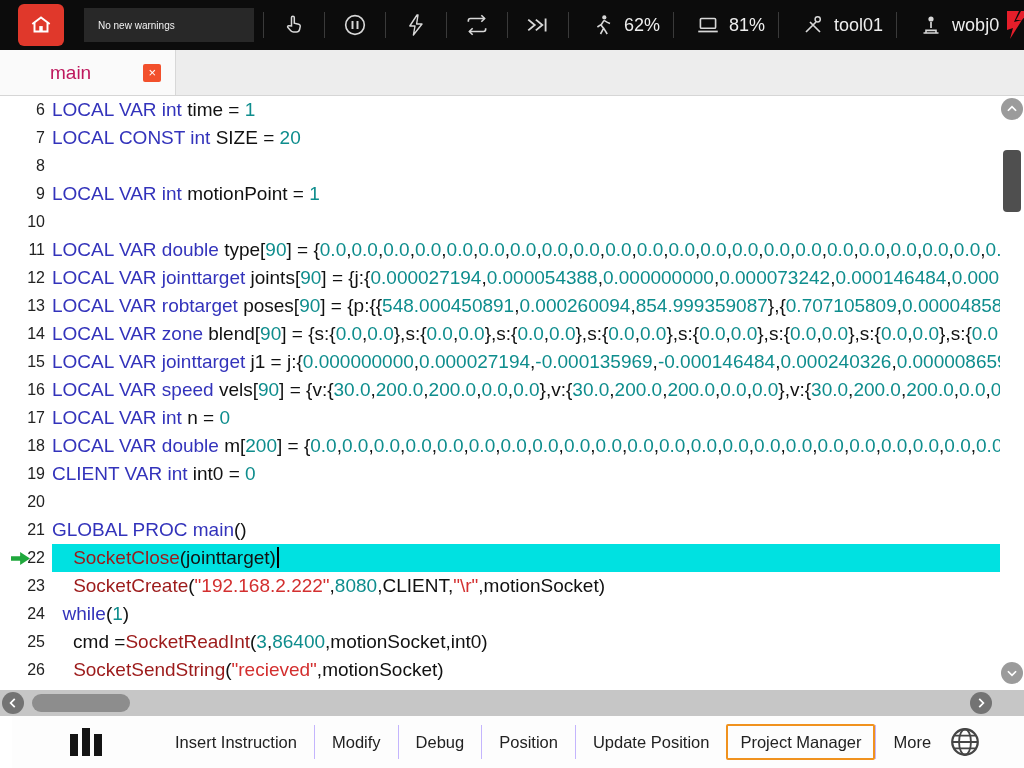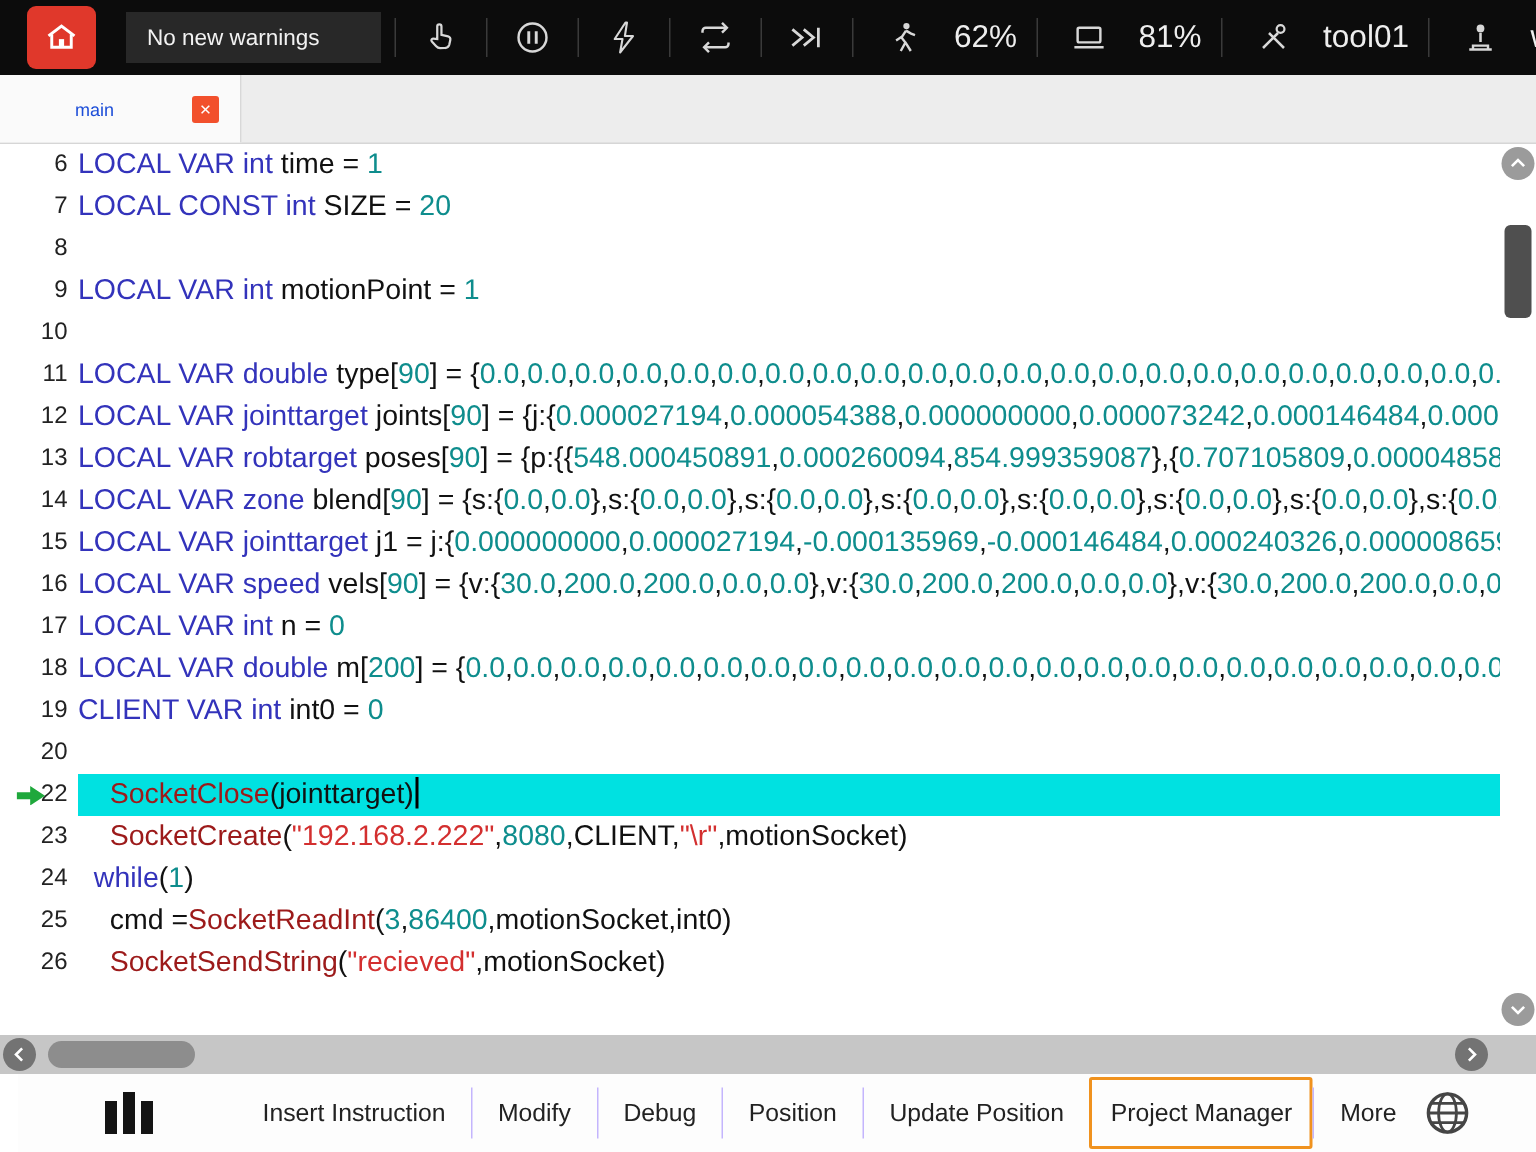--- a/index.html
+++ b/index.html
@@ -4,34 +4,34 @@
 <style>
   *{margin:0;padding:0;box-sizing:border-box}
   html,body{width:1024px;height:768px;overflow:hidden;background:#fff;
     font-family:"Liberation Sans",sans-serif;position:relative}
 
   
   .topbar{position:absolute;top:0;left:0;width:1024px;height:50px;background:#0c0c0c;
     display:flex;align-items:center;color:#ddd}
   .home-btn{width:46px;height:42px;background:var(--accent-red,#e0382b);border-radius:6px;
     margin:0 20px 0 18px;display:flex;align-items:center;justify-content:center;flex:none}
-  .warn-box{background:#282828;color:#f2f2f2;font-size:15px;height:34px;width:170px;
+  .warn-box{background:#282828;color:#f2f2f2;font-size:10px;height:34px;width:170px;
     display:flex;align-items:center;padding:0 14px;flex:none}
   .tb-div{width:1px;height:26px;background:#3a3a3a;margin:0 9px;flex:none}
   .tb-icon{width:26px;height:26px;margin:0 8px;flex:none;display:flex;align-items:center;justify-content:center}
   .tb-group{display:flex;align-items:center;margin:0 4px;flex:none}
-  .tb-text{color:#eee;font-size:21px;margin-left:12px;white-space:nowrap}
+  .tb-text{color:#eee;font-size:18px;margin-left:0;white-space:nowrap}
   .brand{margin-left:auto;margin-right:12px;flex:none;display:flex;align-items:center}
 
   
   .tabbar{position:absolute;top:50px;left:0;width:1024px;height:46px;background:#ededed;
     border-bottom:1px solid #d6d6d6;display:flex;align-items:stretch}
   .tab{background:#fafafa;border-right:1px solid #d8d8d8;display:flex;align-items:center;
     padding-left:50px;padding-right:14px}
-  .tab-label{font-size:12px;color:#1d4ed8;margin-right:52px}
+  .tab-label{font-size:19px;color:#be185d;margin-right:52px}
   .tab-close{width:18px;height:18px;background:#f2502c;color:#fff;font-size:13px;line-height:1;
     display:flex;align-items:center;justify-content:center;border-radius:2px;cursor:default}
 
   
   .editor{position:absolute;top:96px;left:0;width:1000px;height:594px;background:#fff;overflow:hidden}
   .code-line{height:28px;display:flex;align-items:stretch;font-size:19px}
   .gutter{width:52px;flex:none;position:relative;display:flex;align-items:center;
     justify-content:flex-end;padding-right:7px}
   .lnum{font-size:16px;color:#222}
   .exec-arrow{position:absolute;left:11px;top:8px;width:19px;height:13px;
@@ -64,21 +64,21 @@
     display:flex;align-items:center}
   .menu-icon{margin-left:58px;display:flex;align-items:flex-end;gap:4px;flex:none}
   .menu-icon i{display:block;width:8px;background:#141414}
   .menu-icon i:nth-child(1){height:22px}
   .menu-icon i:nth-child(2){height:28px}
   .menu-icon i:nth-child(3){height:22px}
   .bb-buttons{display:flex;align-items:center;margin-left:56px}
   .bb-btn{font-size:16.5px;color:#222;padding:0 17px;height:34px;display:flex;align-items:center;
     white-space:nowrap}
   .bb-btn + .bb-btn{border-left:1px solid #c4b5fd}
-  .bb-btn.active{border:2px solid var(--active-orange,#f0921e);border-radius:2px;height:48px;
+  .bb-btn.active{border:2px solid var(--active-orange,#f0921e);border-radius:2px;height:36px;
     padding:0 12px}
   .globe{margin-left:auto;margin-right:56px;flex:none;display:flex;align-items:center}
   svg{display:block}
 </style>
 </head>
 <body>
 
 <div class="topbar">
   <div class="home-btn">
     <span>
@@ -276,20 +276,26 @@
         <span class="gutter">
           <span class="lnum">19</span>
         </span>
         <span class="content"><span class="c-kw">CLIENT VAR int </span><span class="c-pl">int0 = </span><span class="c-num">0</span></span>
       </div>
       <div class="code-line">
         <span class="gutter">
           <span class="lnum">20</span>
         </span>
         <span class="content"></span>
+      </div>
+      <div class="code-line">
+        <span class="gutter">
+          <span class="lnum">21</span>
+        </span>
+        <span class="content"><span class="c-kw">GLOBAL PROC main</span><span class="c-pl">()</span></span>
       </div>
       <div class="code-line">
         <span class="gutter">
           <span class="exec-arrow"></span>
           <span class="lnum">22</span>
         </span>
         <span class="content hl"><span class="c-pl">    </span><span class="c-fn">SocketClose</span><span class="c-pl">(jointtarget)</span><span class="caret"></span></span>
       </div>
       <div class="code-line">
         <span class="gutter">

